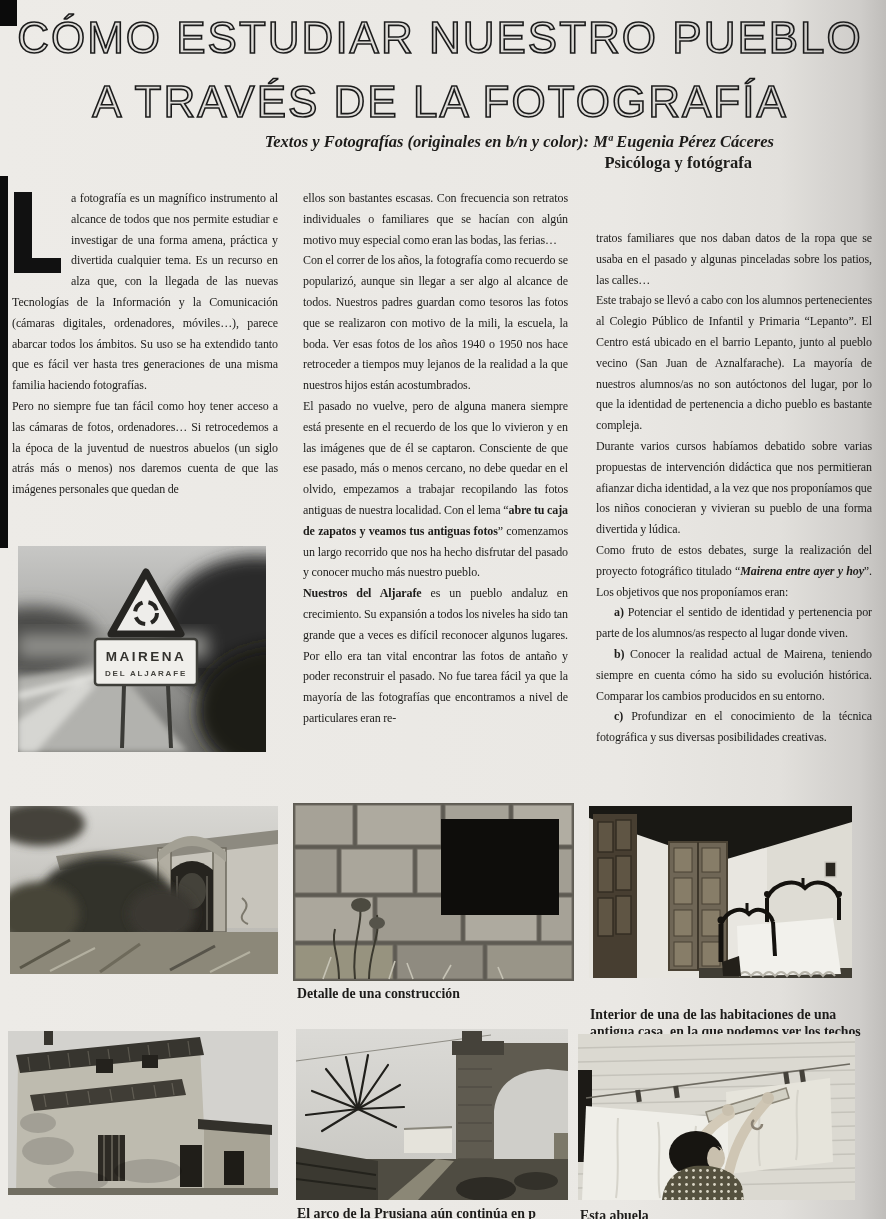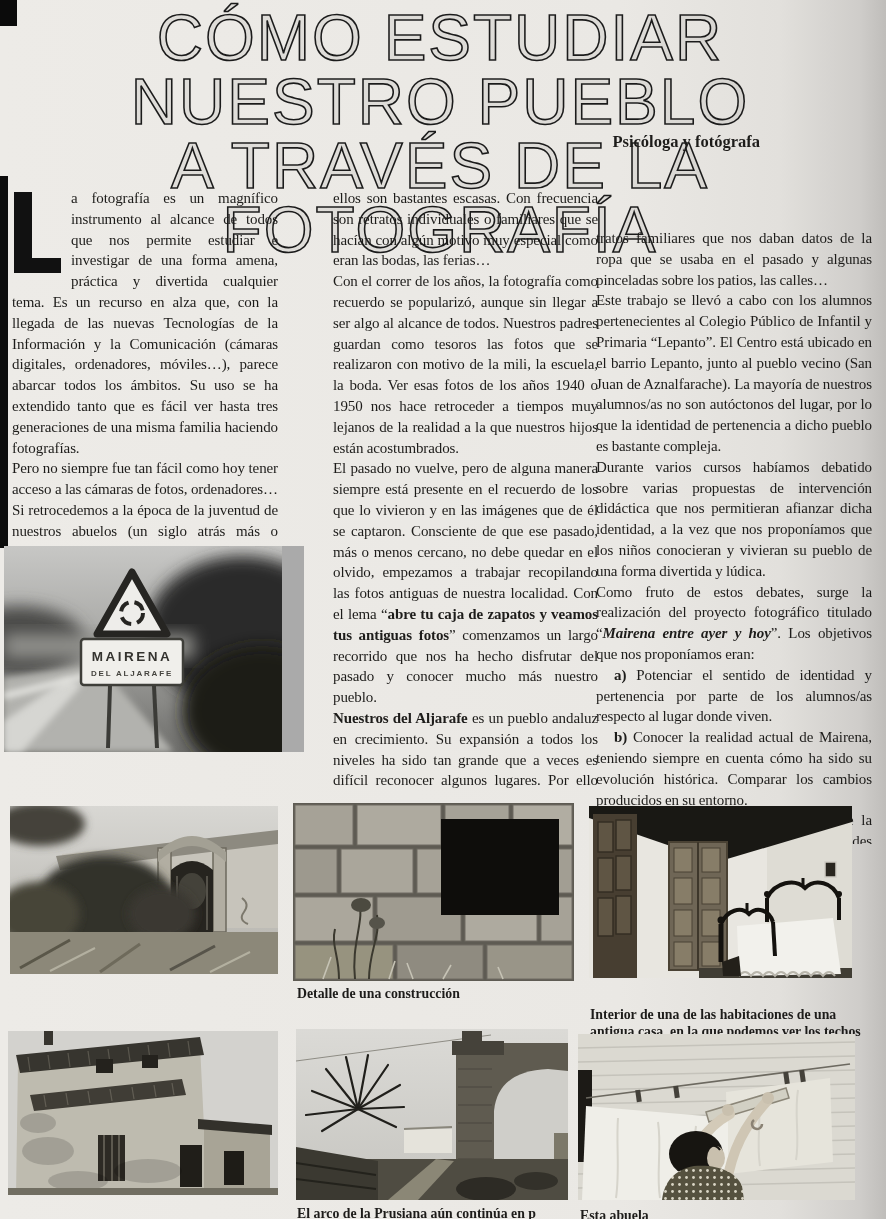--- a/index.html
+++ b/index.html
@@ -7,43 +7,43 @@
     position:relative;width:886px;height:1219px;overflow:hidden;margin:0 auto;
     background:linear-gradient(90deg,#edebe7 0%,#eae8e4 70%,#e2e0dc 88%,#cfcdca 97%,#bfbdba 100%);
     font-family:"Liberation Serif",serif;color:#1d1c1a;
   }
   .edge-corner{position:absolute;left:0;top:0;width:17px;height:26px;background:#0b0b0b;}
   .edge-strip{position:absolute;left:0;top:176px;width:8px;height:372px;background:#0c0c0c;}
 
   .title{
     position:absolute;left:0;right:6px;top:6px;text-align:center;
     font-family:"Liberation Sans",sans-serif;font-weight:100;
-    font-size:64px;line-height:64px;letter-spacing:2px;color:#181818;
+    font-size:44px;line-height:64px;letter-spacing:2px;color:#181818;
   }
   @supports (-webkit-text-stroke:1px black){
     .title{color:rgba(24,24,24,0.06);-webkit-text-stroke:1.6px #1b1b1b;}
   }
   .byline{position:absolute;right:112px;top:131px;text-align:right;font-size:16.5px;line-height:21px;}
   .byline .b1{font-style:italic;font-weight:bold;}
-  .byline .b2{font-weight:bold;margin-right:14px;}
+  .byline .b2{font-weight:bold;margin-right:22px;}
 
   .col{position:absolute;overflow:hidden;}
-  .col p{margin:0;text-align:justify;font-size:15px;line-height:20.8px;letter-spacing:-0.1px;word-spacing:-0.3px;}
+  .col p{margin:0;text-align:justify;font-size:12px;line-height:20.8px;letter-spacing:-0.1px;word-spacing:-0.3px;}
   .col1{left:12px;top:188px;width:266px;height:352px;}
-  .col2{left:303px;top:188px;width:265px;height:606px;margin-left:30px;}
+  .col2{left:303px;top:188px;width:265px;height:606px;}
   .col3{left:596px;top:188px;width:276px;height:616px;margin-top:40px;}
   .objective{text-indent:18px;}
   .bold{font-weight:bold;}
   .boldital{font-weight:bold;font-style:italic;}
 
   .dropcap{float:left;width:29px;height:66px;border-left:18px solid #111;border-bottom:15px solid #111;margin:4px 10px 2px 2px;}
 
   .photo{position:absolute;overflow:hidden;background:#aaa;}
   .photo svg{display:block;}
-  .ph1{left:4px;top:546px;width:300px;height:206px;}
+  .ph1{left:18px;top:546px;width:248px;height:206px;}
   .ph2{left:10px;top:806px;width:268px;height:168px;}
   .ph3{left:293px;top:803px;width:281px;height:178px;}
   .ph4{left:589px;top:806px;width:263px;height:172px;}
   .ph5{left:8px;top:1031px;width:270px;height:164px;}
   .ph6{left:296px;top:1029px;width:272px;height:171px;}
   .ph7{left:578px;top:1034px;width:277px;height:166px;}
 
   .caption{position:absolute;font-weight:bold;font-size:13.8px;line-height:17.6px;letter-spacing:0;}
   .cap1{left:12px;top:757px;width:262px;}
   .cap2{left:10px;top:980px;width:262px;}
@@ -60,20 +60,21 @@
 
   <div class="edge-corner"></div>
   <div class="edge-strip"></div>
 
   <div class="title">
     <div>CÓMO ESTUDIAR NUESTRO PUEBLO</div>
     <div>A TRAVÉS DE LA FOTOGRAFÍA</div>
   </div>
 
   <div class="byline">
+    <div class="b1">Textos y Fotografías (originales en b/n y color): Mª Eugenia Pérez Cáceres</div>
     <div class="b2">Psicóloga y fotógrafa</div>
   </div>
 
   <div class="col col1">
     <p><span class="dropcap"></span><span>a fotografía es un magnífico instrumento al alcance de todos que nos permite estudiar e investigar de una forma amena, práctica y divertida cualquier tema. Es un recurso en alza que, con la llegada de las nuevas Tecnologías de la Información y la Comunicación (cámaras digitales, ordenadores, móviles…), parece abarcar todos los ámbitos. Su uso se ha extendido tanto que es fácil ver hasta tres generaciones de una misma familia haciendo fotografías.</span></p>
     <p><span>Pero no siempre fue tan fácil como hoy tener acceso a las cámaras de fotos, ordenadores… Si retrocedemos a la época de la juventud de nuestros abuelos (un siglo atrás más o menos) nos daremos cuenta de que las imágenes personales que quedan de</span></p>
   </div>
 
   <div class="col col2">
     <p><span>ellos son bastantes escasas. Con frecuencia son retratos individuales o familiares que se hacían con algún motivo muy especial como eran las bodas, las ferias…</span></p>

